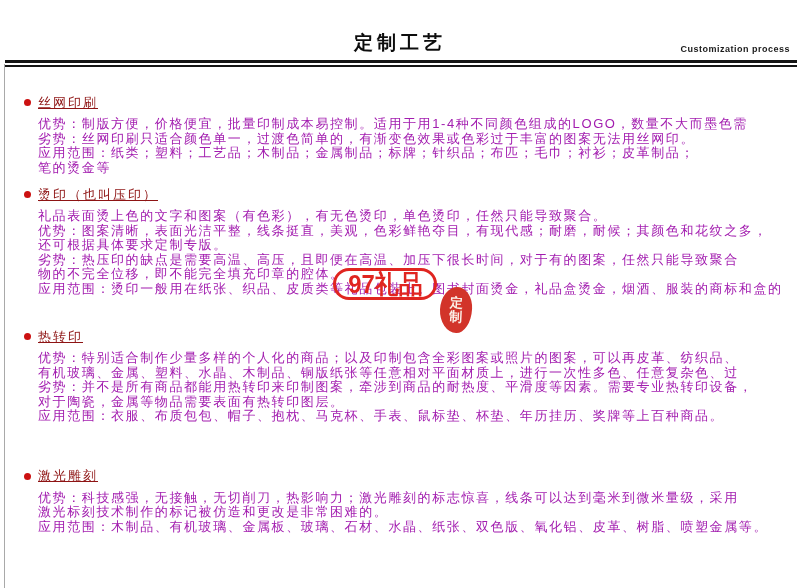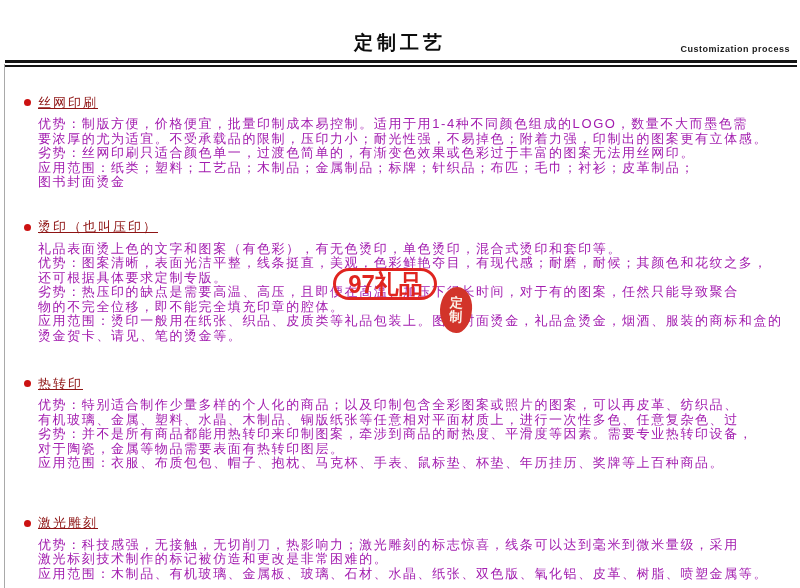--- a/index.html
+++ b/index.html
@@ -40,21 +40,21 @@
   .sec-title{
     font-size:13px;color:#8e1414;letter-spacing:2px;
     text-decoration:underline;white-space:nowrap;
   }
   .sec-body{margin:7px 0 0 14px;}
   .bl{
     font-size:13px;line-height:14.5px;color:#a21caf;
     letter-spacing:1.6px;white-space:nowrap;
   }
   .mt1{margin-top:27px;}
-  .mt2{margin-top:30px;}
+  .mt2{margin-top:12px;}
   .mt3{margin-top:33px;}
   .mt4{margin-top:45px;}
   
   .wm{position:absolute;left:333px;top:267px;width:540px;height:80px;pointer-events:none;}
   .wm-box{
     position:absolute;left:0;top:1px;width:98px;height:26px;
     border:3px solid #e02520;border-radius:16px;
     display:flex;align-items:flex-end;justify-content:center;
     background:transparent;
   }
@@ -93,40 +93,38 @@
 
 <div class="content">
 
   <section class="sec mt1">
     <div class="sec-head">
       <span class="bullet"></span>
       <span class="sec-title">丝网印刷</span>
     </div>
     <div class="sec-body">
       <div class="bl">优势：制版方便，价格便宜，批量印制成本易控制。适用于用1-4种不同颜色组成的LOGO，数量不大而墨色需</div>
-      <div class="bl">要浓厚的尤为适宜。不受承载品的限制，压印力小；耐光性强，不易掉色；附着力强，印制出的图案更有立体感。</div>
       <div class="bl">劣势：丝网印刷只适合颜色单一，过渡色简单的，有渐变色效果或色彩过于丰富的图案无法用丝网印。</div>
       <div class="bl">应用范围：纸类；塑料；工艺品；木制品；金属制品；标牌；针织品；布匹；毛巾；衬衫；皮革制品；</div>
-      <div class="bl">图书封面烫金</div>
+      <div class="bl">笔的烫金等</div>
     </div>
   </section>
 
   <section class="sec mt2">
     <div class="sec-head">
       <span class="bullet"></span>
       <span class="sec-title">烫印（也叫压印）</span>
     </div>
     <div class="sec-body">
-      <div class="bl">礼品表面烫上色的文字和图案（有色彩），有无色烫印，单色烫印，混合式烫印和套印等。</div>
+      <div class="bl">礼品表面烫上色的文字和图案（有色彩），有无色烫印，单色烫印，任然只能导致聚合。</div>
       <div class="bl">优势：图案清晰，表面光洁平整，线条挺直，美观，色彩鲜艳夺目，有现代感；耐磨，耐候；其颜色和花纹之多，</div>
       <div class="bl">还可根据具体要求定制专版。</div>
       <div class="bl">劣势：热压印的缺点是需要高温、高压，且即便在高温、加压下很长时间，对于有的图案，任然只能导致聚合</div>
       <div class="bl">物的不完全位移，即不能完全填充印章的腔体。</div>
       <div class="bl">应用范围：烫印一般用在纸张、织品、皮质类等礼品包装上。图书封面烫金，礼品盒烫金，烟酒、服装的商标和盒的</div>
-      <div class="bl">烫金贺卡、请见、笔的烫金等。</div>
     </div>
   </section>
 
   <section class="sec mt3">
     <div class="sec-head">
       <span class="bullet"></span>
       <span class="sec-title">热转印</span>
     </div>
     <div class="sec-body">
       <div class="bl">优势：特别适合制作少量多样的个人化的商品；以及印制包含全彩图案或照片的图案，可以再皮革、纺织品、</div>

